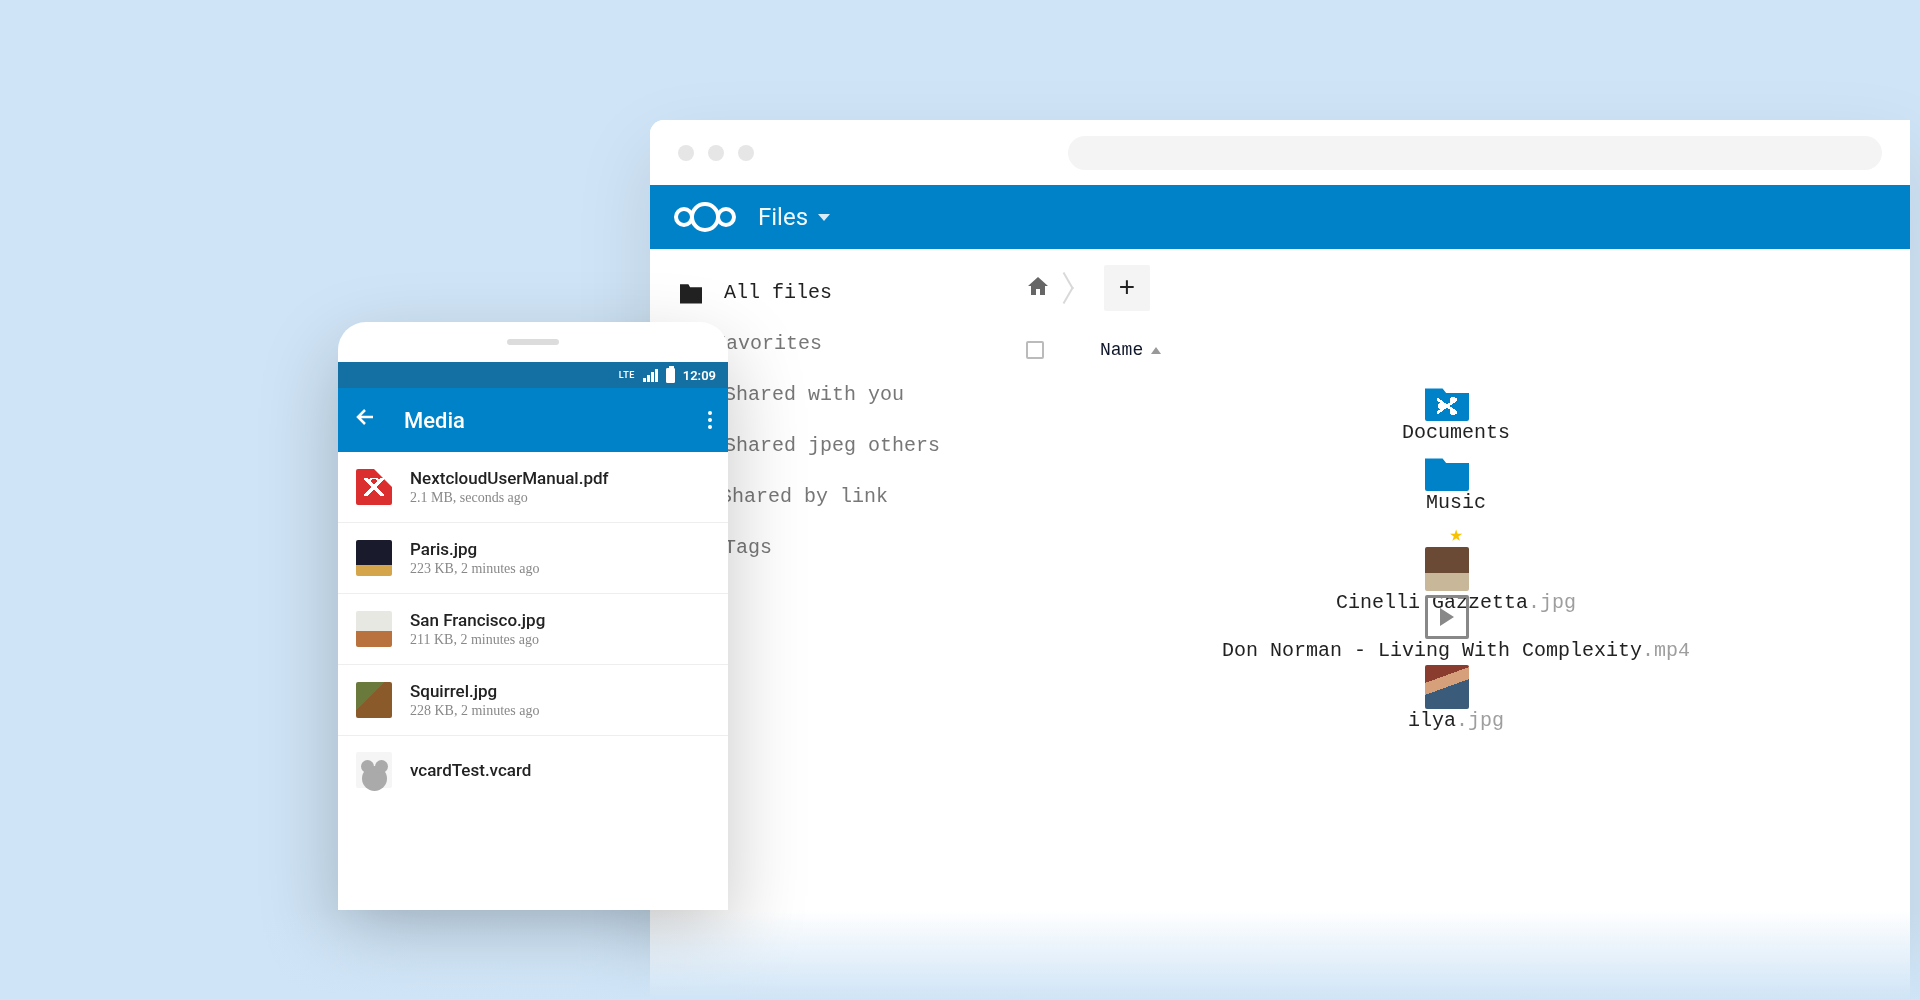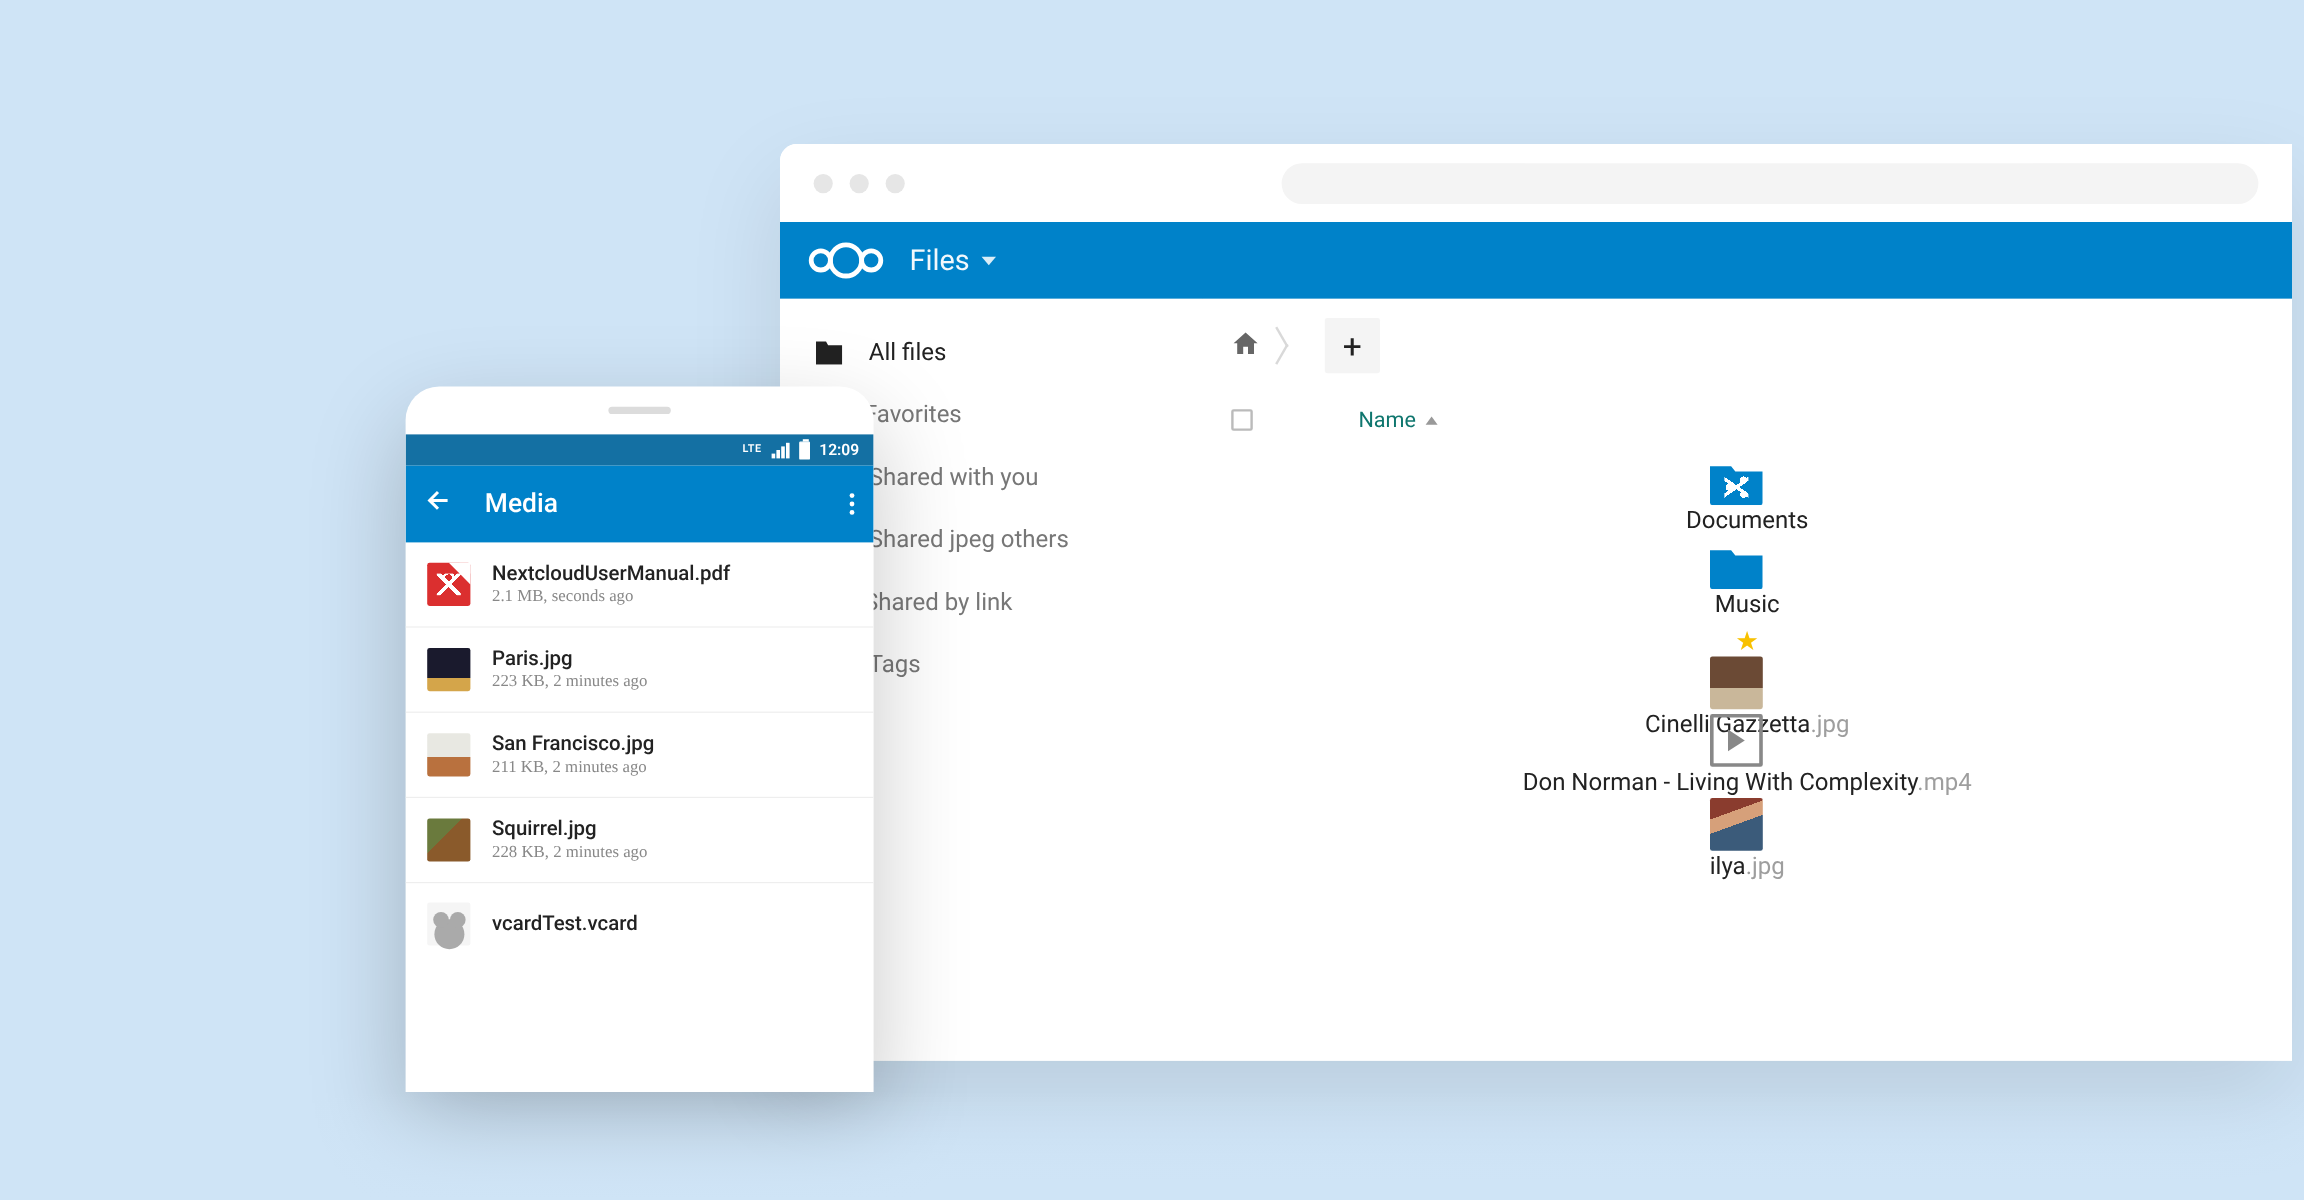--- a/index.html
+++ b/index.html
@@ -5,21 +5,21 @@
   * { box-sizing: border-box; margin: 0; padding: 0; }
   html, body { width: 1920px; height: 1000px; overflow: hidden; font-family: -apple-system, BlinkMacSystemFont, "Segoe UI", Roboto, Helvetica, Arial, sans-serif; }
   body { background: #cfe4f6; position: relative; }
 
   
   .browser {
     position: absolute;
     left: 650px;
     top: 120px;
     width: 1260px;
-    height: 764px;
+    height: 880px;
     background: #fff;
     border-radius: 14px 0 0 0;
     box-shadow: 0 30px 80px rgba(0,0,0,0.10);
     overflow: hidden;
   }
   .browser-chrome {
     height: 65px;
     background: #fff;
     display: flex;
     align-items: center;
@@ -65,21 +65,21 @@
     font-weight: 400;
     opacity: 0.95;
   }
   .chev-down {
     width: 0; height: 0;
     border-left: 6px solid transparent;
     border-right: 6px solid transparent;
     border-top: 7px solid rgba(255,255,255,0.9);
   }
 
-  .app-body { display: flex; height: calc(100% - 129px); }
+  .app-body { display: flex; height: calc(100% - 129px); font-family: Liberation Mono, monospace; }
 
   .sidebar {
     width: 352px;
     padding: 18px 0;
     background: #fff;
   }
   .side-item {
     display: flex;
     align-items: center;
     gap: 22px;
@@ -123,23 +123,22 @@
     font-size: 28px;
     color: #222;
     border-radius: 2px;
   }
 
   .list-head {
     display: flex;
     align-items: center;
     padding: 0 24px;
     height: 46px;
-    color: #0f766e;
+    color: #0f172a;
     font-size: 18px;
-    gap: 32px;
   }
   .cb-col { width: 74px; display:flex; align-items:center; }
   .name-col { display: flex; align-items: center; gap: 8px; }
   .sort-up {
     width: 0; height: 0;
     border-left: 5px solid transparent;
     border-right: 5px solid transparent;
     border-bottom: 7px solid #999;
   }
 

